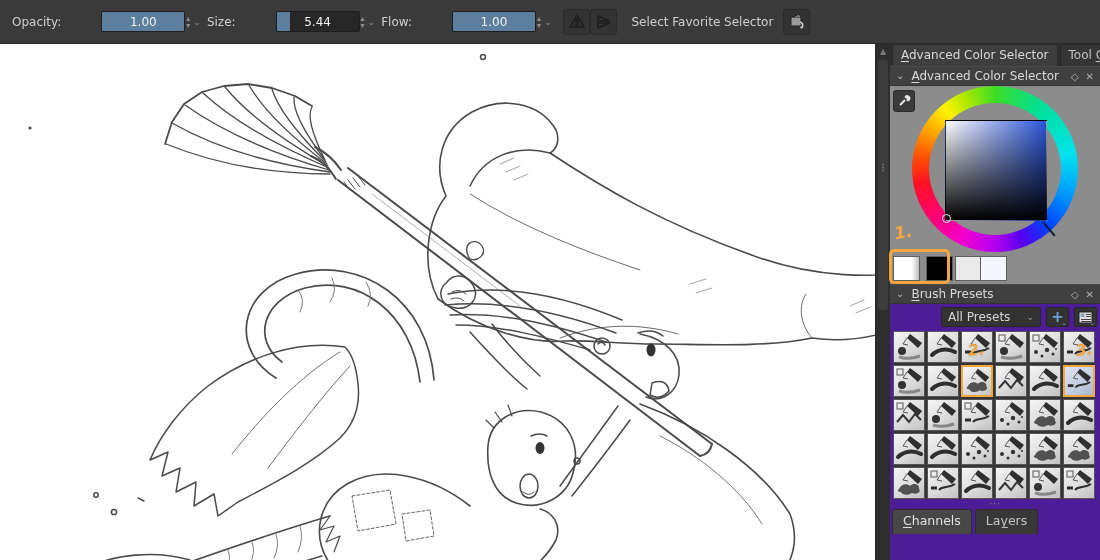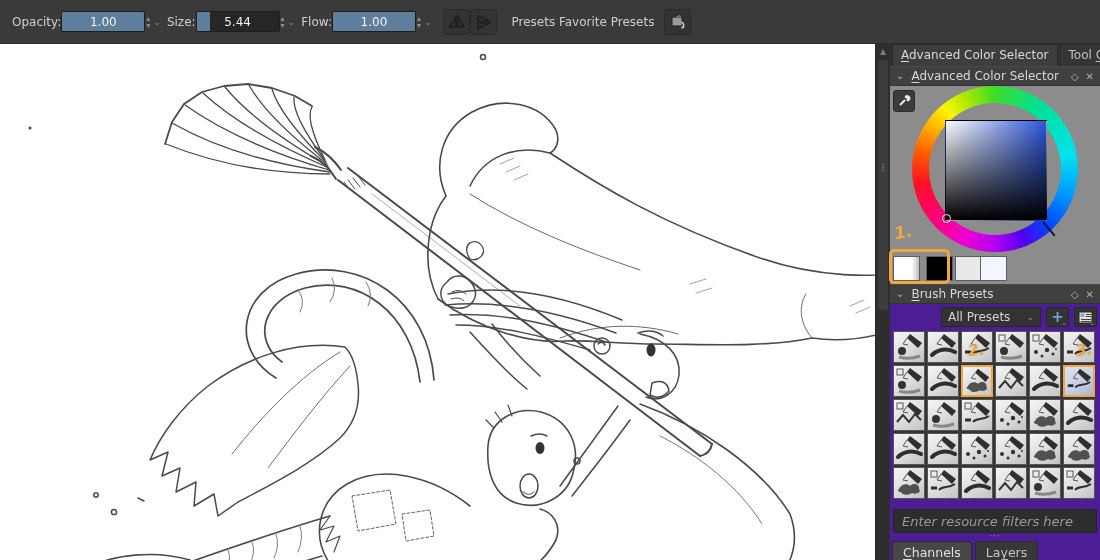--- a/index.html
+++ b/index.html
@@ -10,21 +10,21 @@
   }
   
   .toolbar {
     position:absolute; left:0; top:0; width:1100px; height:44px;
     background:#3a3a3a; border-bottom:1px solid #2c2c2c;
     display:flex; align-items:center; padding:0 8px; gap:0;
   }
   .tb-label { color:#cfcfcf; margin-left:4px; }
   .slider-box {
     position:relative; width:84px; height:21px; background:#262626;
-    border:1px solid #1e1e1e; border-radius:2px; overflow:hidden;
+    border:1px solid #1e1e1e; border-radius:2px; overflow:hidden;margin-left:40px;
   }
   .slider-fill { position:absolute; left:0; top:0; bottom:0; background:#5d7e9c; }
   .slider-text { position:absolute; inset:0; display:flex; align-items:center; justify-content:center; color:#f2f2f2; font-size:12px; }
   .spinners { display:flex; flex-direction:column; justify-content:center; line-height:7px; color:#8f8f8f; font-size:8px; padding:0 1px; cursor:default; }
   .mini-chevron { color:#8f8f8f; font-size:9px; padding:0 2px; }
   .tb-iconbtn {
     width:27px; height:26px; background:#333333; border:1px solid #2a2a2a; border-radius:3px;
     display:flex; align-items:center; justify-content:center;
   }
   .tb-spacer { width:10px; }
@@ -208,21 +208,21 @@
       <path d="M8,13 L8,3 L2,13 Z" fill="none" stroke="#1f1f1f" stroke-width="1.6"></path>
       <path d="M10,13 L10,3 L16,13 Z" fill="none" stroke="#1f1f1f" stroke-width="1.6"></path>
     </svg>
   </div>
   <div class="tb-iconbtn">
     <svg width="18" height="16" viewBox="0 0 18 16">
       <path d="M3,7 L15,7 L3,2 Z" fill="none" stroke="#1f1f1f" stroke-width="1.6"></path>
       <path d="M3,9 L15,9 L3,14 Z" fill="none" stroke="#1f1f1f" stroke-width="1.6"></path>
     </svg>
   </div>
-  <span class="fav-label">Presets Favorite Presets</span>
+  <span class="fav-label">Select Favorite Selector</span>
   <div class="tb-iconbtn">
     <svg width="18" height="18" viewBox="0 0 18 18">
       <rect x="3" y="4" width="10" height="9" rx="1.5" fill="#9a9a9a" stroke="#1f1f1f"></rect>
       <path d="M5,4 L11,1 L13,4" fill="#777" stroke="#1f1f1f"></path>
       <path d="M12,9 q4,1 2,6" fill="none" stroke="#cfcfcf" stroke-width="1.6"></path>
       <path d="M13,16 l2,-2 l-3,-0.5 Z" fill="#cfcfcf"></path>
     </svg>
   </div>
 </div>
 
@@ -593,23 +593,20 @@
             <use href="#pen-glyph"></use>
             <use href="#var2"></use>
             <use href="#marker-sq"></use>
           </svg>
         </div>
       </div>
     <div class="ann ann-2">2.</div>
     <div class="ann ann-3">3.</div>
   </div>
 
-  <div class="filter-row">
-    <input class="filter-input" placeholder="Enter resource filters here" style="">
-  </div>
 
   <div class="splitter-dots">···</div>
 
   <div class="bottom-tabs">
     <div class="b-tab active"><span></span><span class="accel">C</span><span>hannels</span></div>
     <div class="b-tab inactive"><span>La</span><span class="accel">y</span><span>ers</span></div>
   </div>
 </div>
 
 </body></html>

